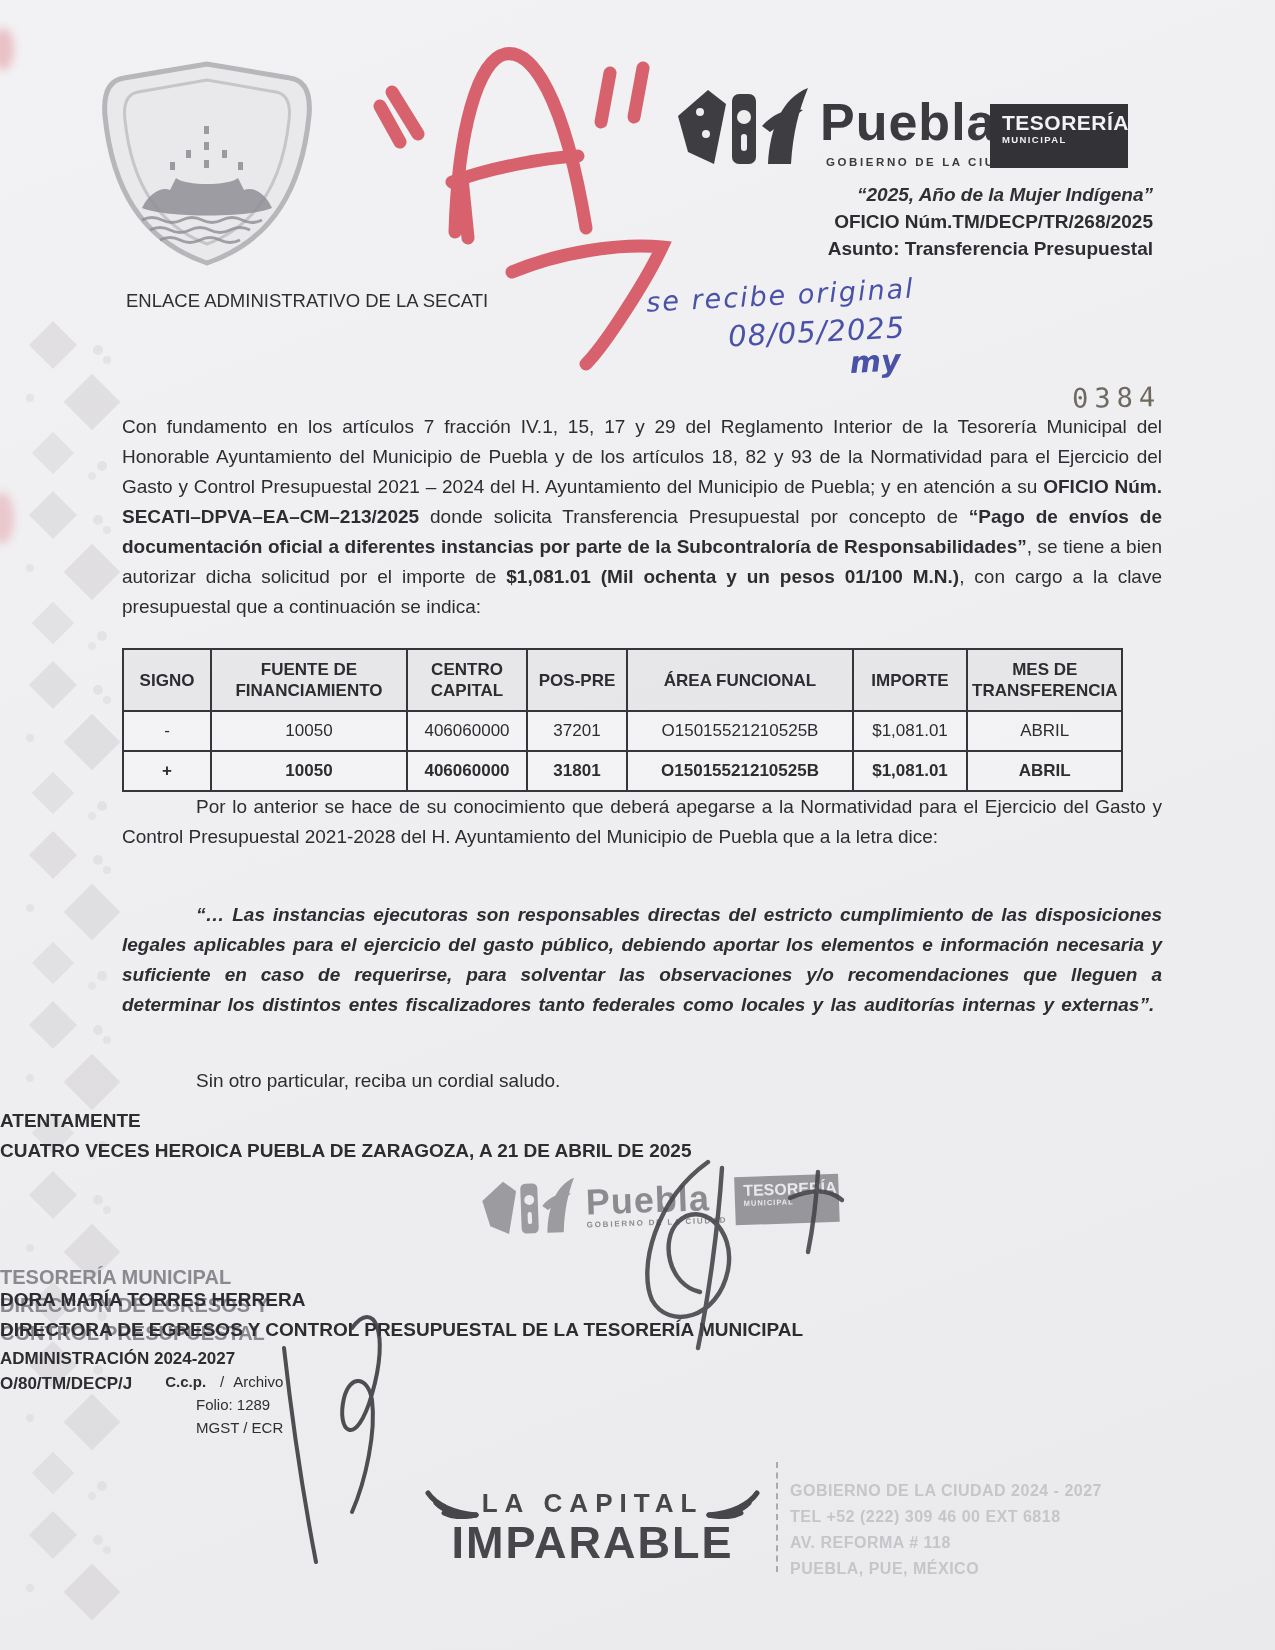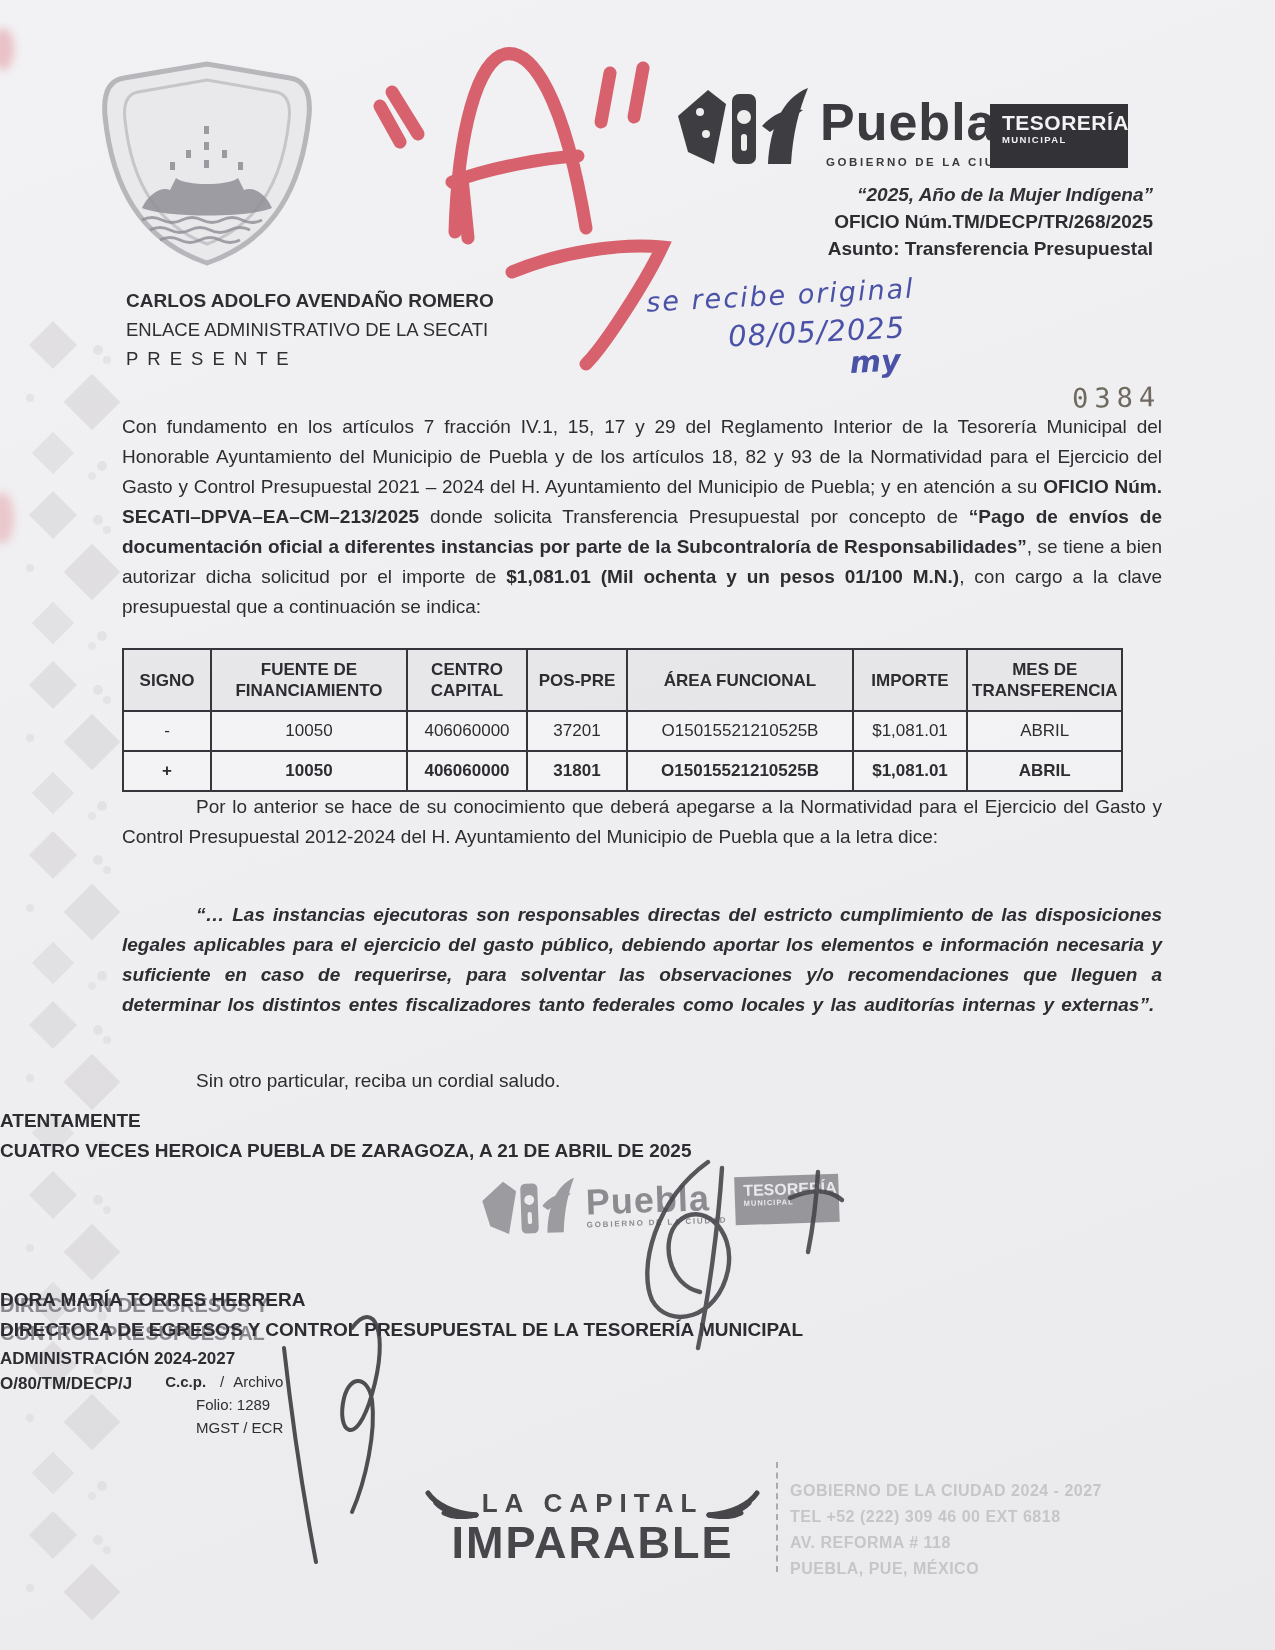--- a/index.html
+++ b/index.html
@@ -164,23 +164,21 @@
   <div class="abs brand-tagline">GOBIERNO DE LA CIUDAD</div>
   <div class="abs brand-box">
     <div class="org">TESORERÍA</div>
     <div class="org-sub">MUNICIPAL</div>
   </div>
   <div class="abs hdr-right motto">“2025, Año de la Mujer Indígena”</div>
   <div class="abs hdr-right oficio-num">OFICIO Núm.TM/DECP/TR/268/2025</div>
   <div class="abs hdr-right asunto">Asunto: Transferencia Presupuestal</div>
 
   <div class="abs recipient">
-    <div class="name">CARLOS ADOLFO AVENDAÑO ROMERO</div>
     <div>ENLACE ADMINISTRATIVO DE LA SECATI</div>
-    <div class="presente">P R E S E N T E</div>
   </div>
 
   <div class="abs received hand">
     <div class="l1">se recibe original</div>
     <div class="l2">08/05/2025</div>
     <div class="l3">my</div>
   </div>
   <div class="abs folio-stamp">0384</div>
 
   <p class="abs para p1"><span>Con fundamento en los artículos 7 fracción IV.1, 15, 17 y 29 del Reglamento Interior de la Tesorería Municipal del Honorable Ayuntamiento del Municipio de Puebla y de los artículos 18, 82 y 93 de la Normatividad para el Ejercicio del Gasto y Control Presupuestal 2021 – 2024 del H. Ayuntamiento del Municipio de Puebla; y en atención a su </span><strong>OFICIO Núm. SECATI–DPVA–EA–CM–213/2025</strong><span> donde solicita Transferencia Presupuestal por concepto de </span><strong>“Pago de envíos de documentación oficial a diferentes instancias por parte de la Subcontraloría de Responsabilidades”</strong><span>, se tiene a bien autorizar dicha solicitud por el importe de </span><strong>$1,081.01 (Mil ochenta y un pesos 01/100 M.N.)</strong><span>, con cargo a la clave presupuestal que a continuación se indica:</span></p>
@@ -221,21 +219,21 @@
         <td>10050</td>
         <td>406060000</td>
         <td>31801</td>
         <td>O15015521210525B</td>
         <td>$1,081.01</td>
         <td>ABRIL</td>
       </tr>
     </tbody>
   </table>
 
-  <p class="abs para p2">Por lo anterior se hace de su conocimiento que deberá apegarse a la Normatividad para el Ejercicio del Gasto y Control Presupuestal 2012-2024 del H. Ayuntamiento del Municipio de Puebla que a la letra dice:</p>
+  <p class="abs para p2">Por lo anterior se hace de su conocimiento que deberá apegarse a la Normatividad para el Ejercicio del Gasto y Control Presupuestal 2021-2028 del H. Ayuntamiento del Municipio de Puebla que a la letra dice:</p>
   <p class="abs para quote">“… Las instancias ejecutoras son responsables directas del estricto cumplimiento de las disposiciones legales aplicables para el ejercicio del gasto público, debiendo aportar los elementos e información necesaria y suficiente en caso de requerirse, para solventar las observaciones y/o recomendaciones que lleguen a determinar los distintos entes fiscalizadores tanto federales como locales y las auditorías internas y externas”.</p>
   <p class="abs para closing">Sin otro particular, reciba un cordial saludo.</p>
 
   <div class="abs center-line atent">ATENTAMENTE</div>
   <div class="abs center-line dateline">CUATRO VECES HEROICA PUEBLA DE ZARAGOZA, A 21 DE ABRIL DE 2025</div>
 
   <div class="abs stamp-cluster">
     <svg width="100" height="64" viewBox="0 0 140 90">
       <g fill="#8b8a90">
         <path d="M6,32 L36,6 L54,20 L42,80 L16,68 Z"></path>
@@ -249,20 +247,21 @@
     <div>
       <div class="stamp-name">Puebla</div>
       <div class="stamp-tagline">GOBIERNO DE LA CIUDAD</div>
     </div>
     <div class="stamp-box">
       <div class="org">TESORERÍA</div>
       <div class="org-sub">MUNICIPAL</div>
     </div>
   </div>
 
+  <div class="abs center-line stamp-text st1">TESORERÍA MUNICIPAL</div>
   <div class="abs center-line stamp-text st2">DIRECCIÓN DE EGRESOS Y</div>
   <div class="abs center-line stamp-text st3">CONTROL PRESUPUESTAL</div>
 
   <div class="abs center-line sig-name">DORA MARÍA TORRES HERRERA</div>
   <div class="abs center-line sig-title">DIRECTORA DE EGRESOS Y CONTROL PRESUPUESTAL DE LA TESORERÍA MUNICIPAL</div>
   <div class="abs center-line sig-admin">ADMINISTRACIÓN 2024-2027</div>
   <div class="abs center-line sig-ref">O/80/TM/DECP/J</div>
 
   <svg class="abs" style="left:560px;top:1136px;z-index:6;" width="330" height="240" viewBox="0 0 330 240">
     <g stroke="#46464c" stroke-width="4.4" fill="none" stroke-linecap="round" opacity=".9">

